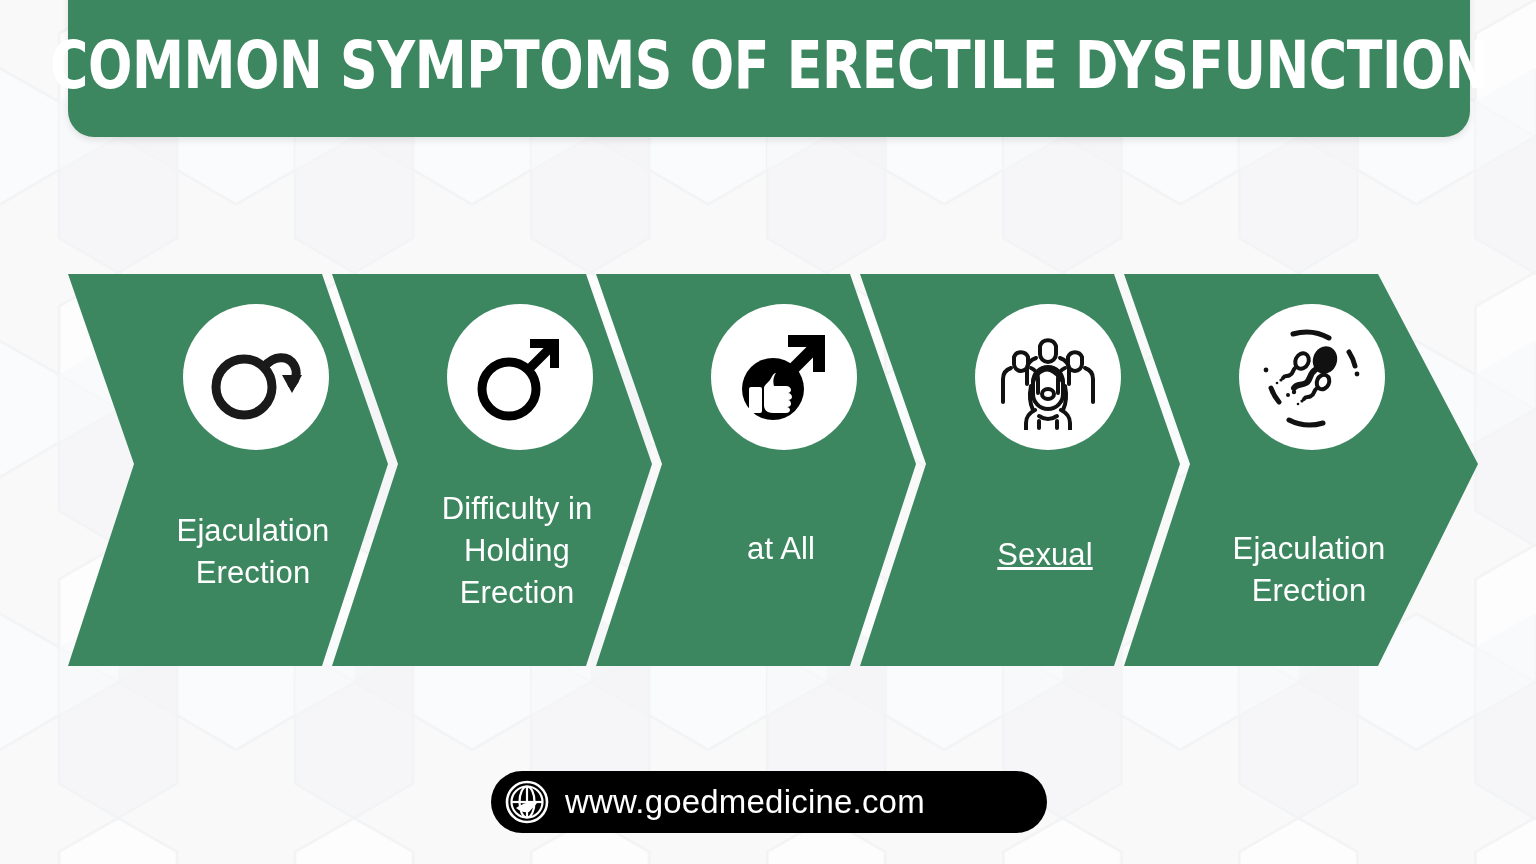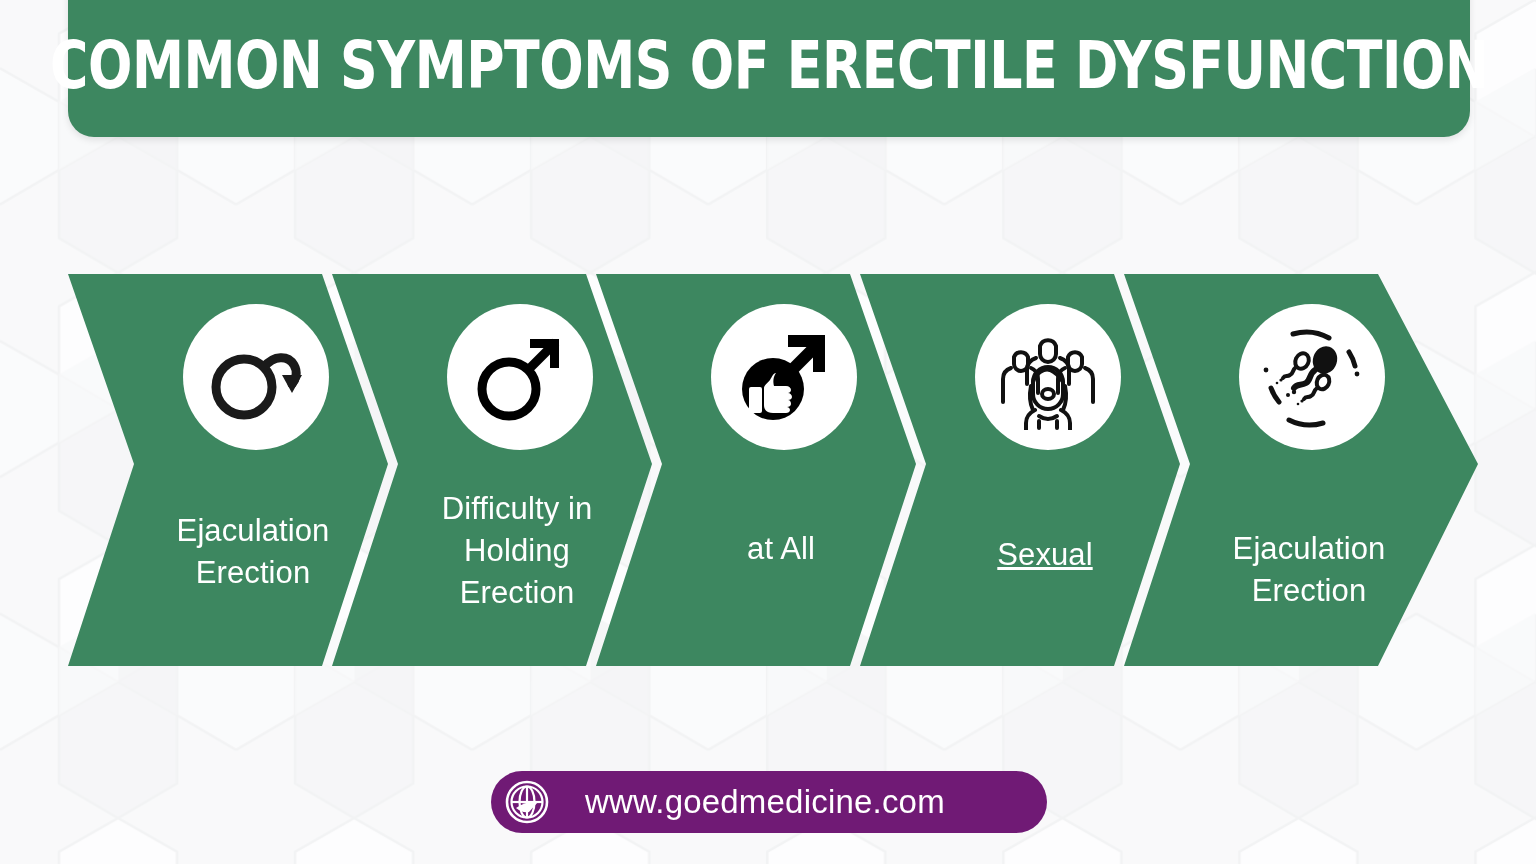--- a/index.html
+++ b/index.html
@@ -120,27 +120,26 @@
   }
 
   
   #footer-pill {
     position: absolute;
     left: 491px;
     top: 771px;
     width: 556px;
     height: 62px;
     border-radius: 31px;
-    background: #701a75;
+    background: #000000;
     z-index: 5;
     display: flex;
     align-items: center;
     padding-left: 14px;
     box-sizing: border-box;
-    gap: 20px;
   }
 
   #footer-url {
     color: #ffffff;
     font-size: 33px;
     letter-spacing: 0.2px;
     margin-left: 16px;
     white-space: nowrap;
   }
 

